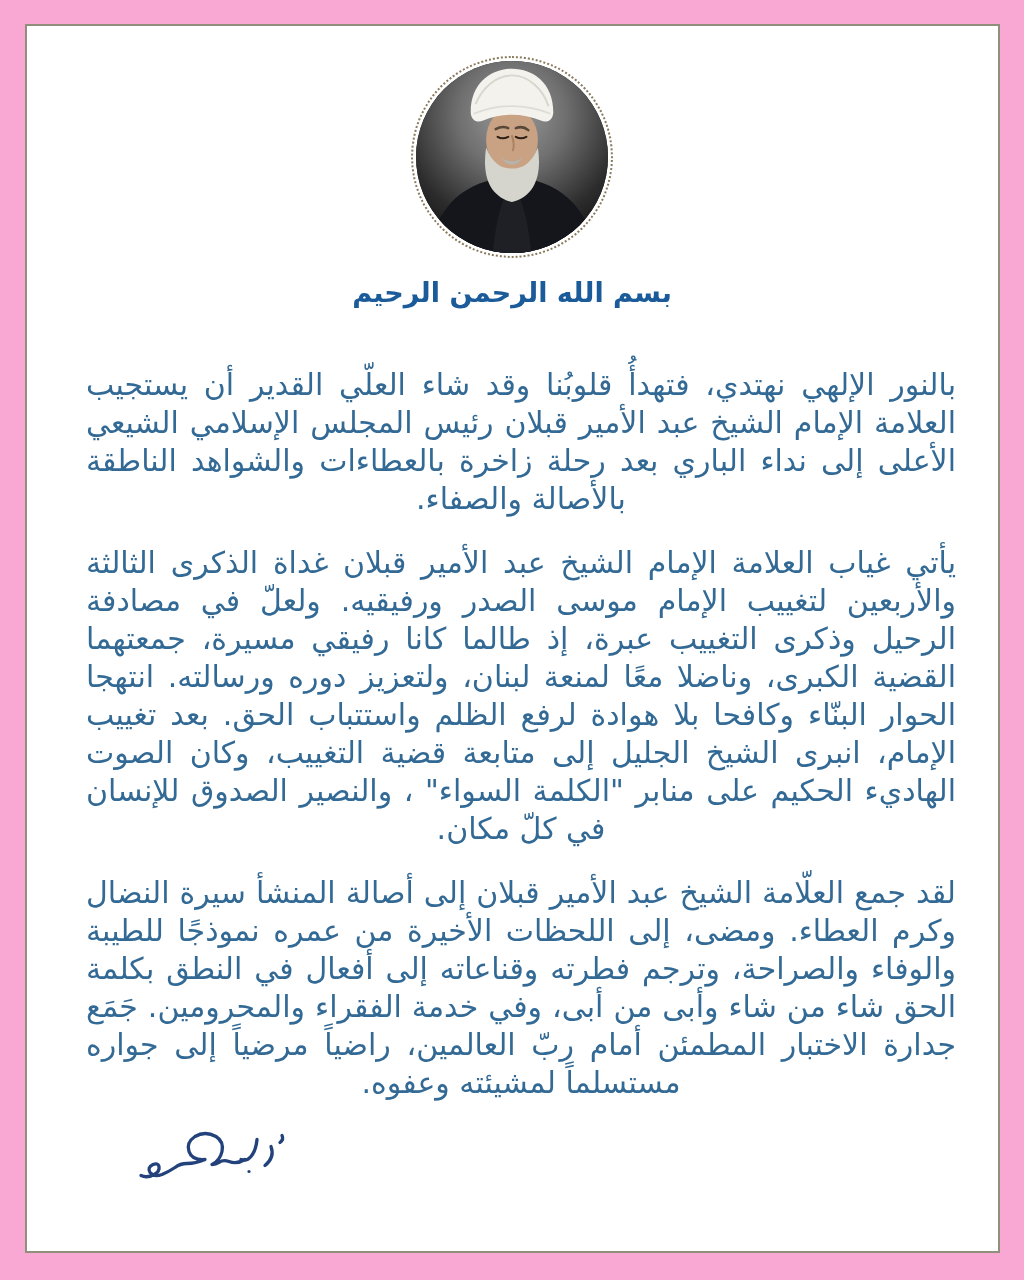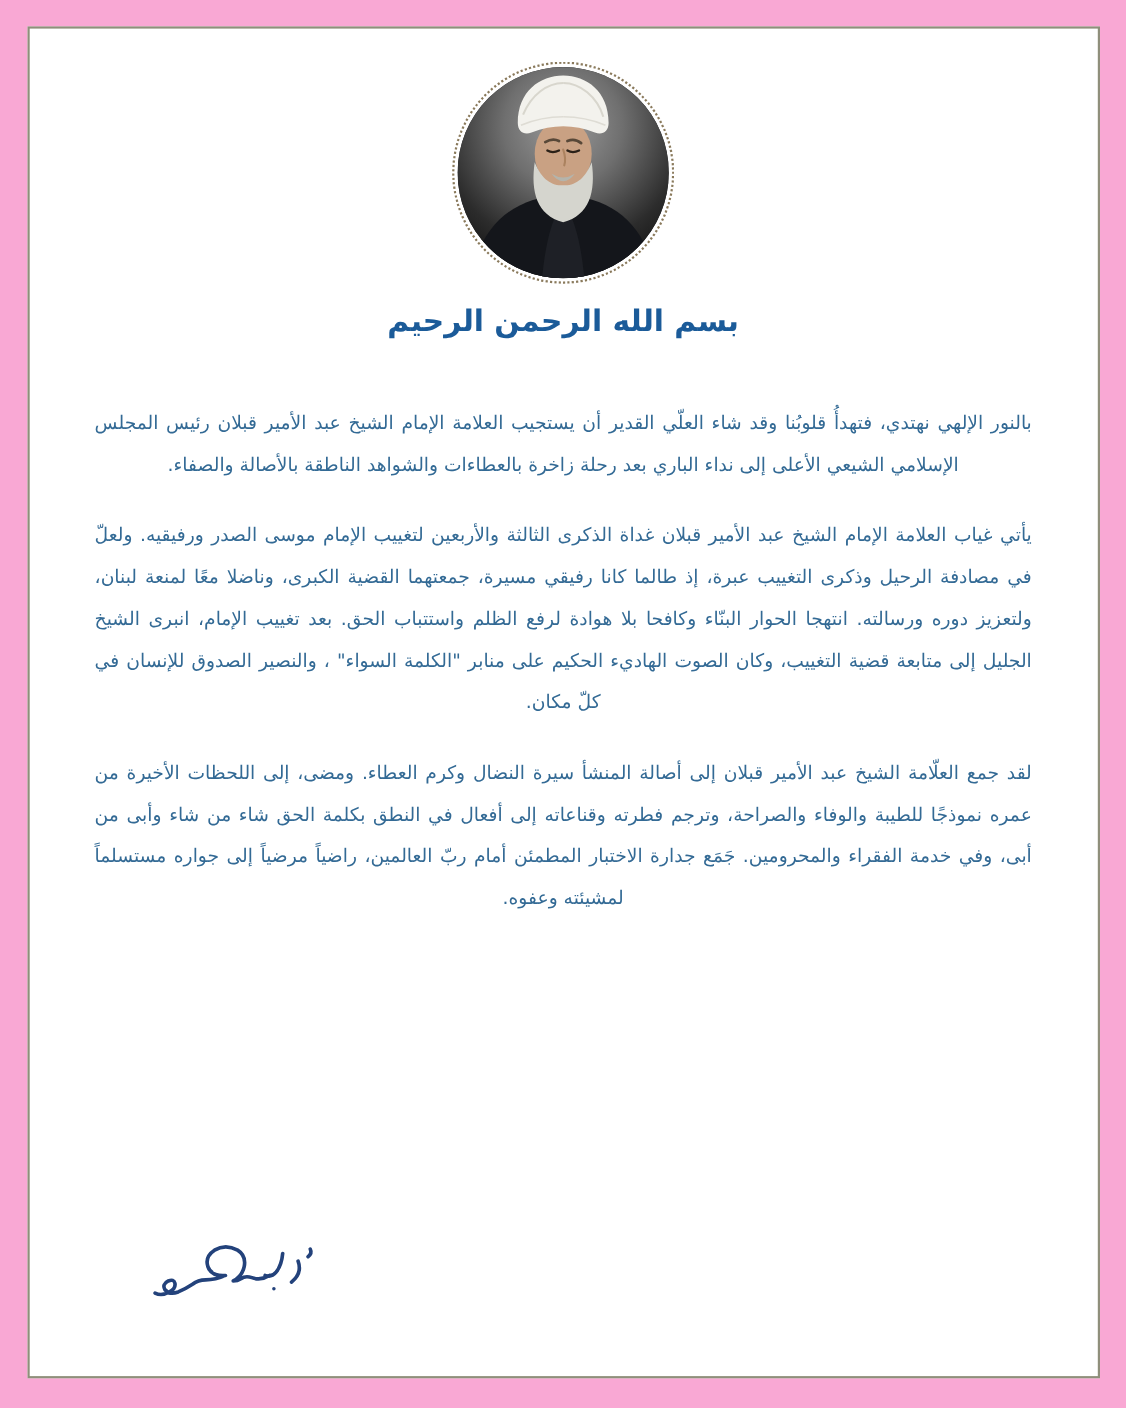--- a/index.html
+++ b/index.html
@@ -27,24 +27,24 @@
     width:192px;height:192px;border-radius:50%;overflow:hidden;
     background:#1a1a1a;
   }
   .portrait-photo svg{display:block;width:100%;height:100%;}
   .basmala{
     position:absolute;left:0;right:0;top:277px;
     text-align:center;direction:rtl;
     font-size:27px;font-weight:bold;color:#1b5b99;
   }
   .letter-body{
-    position:absolute;left:86px;right:86px;top:366px;
+    position:absolute;left:86px;right:68px;top:366px;
     direction:rtl;
     color:#336a95;
-    font-size:17px;line-height:38px;
+    font-size:30px;line-height:38px;
   }
   .letter-body p{
     margin:0 0 26px 0;
     text-align:justify;
     text-align-last:center;
   }
   .signature{
     position:absolute;left:100px;top:1118px;width:190px;height:90px;
   }
   .signature svg{display:block;width:100%;height:100%;}

